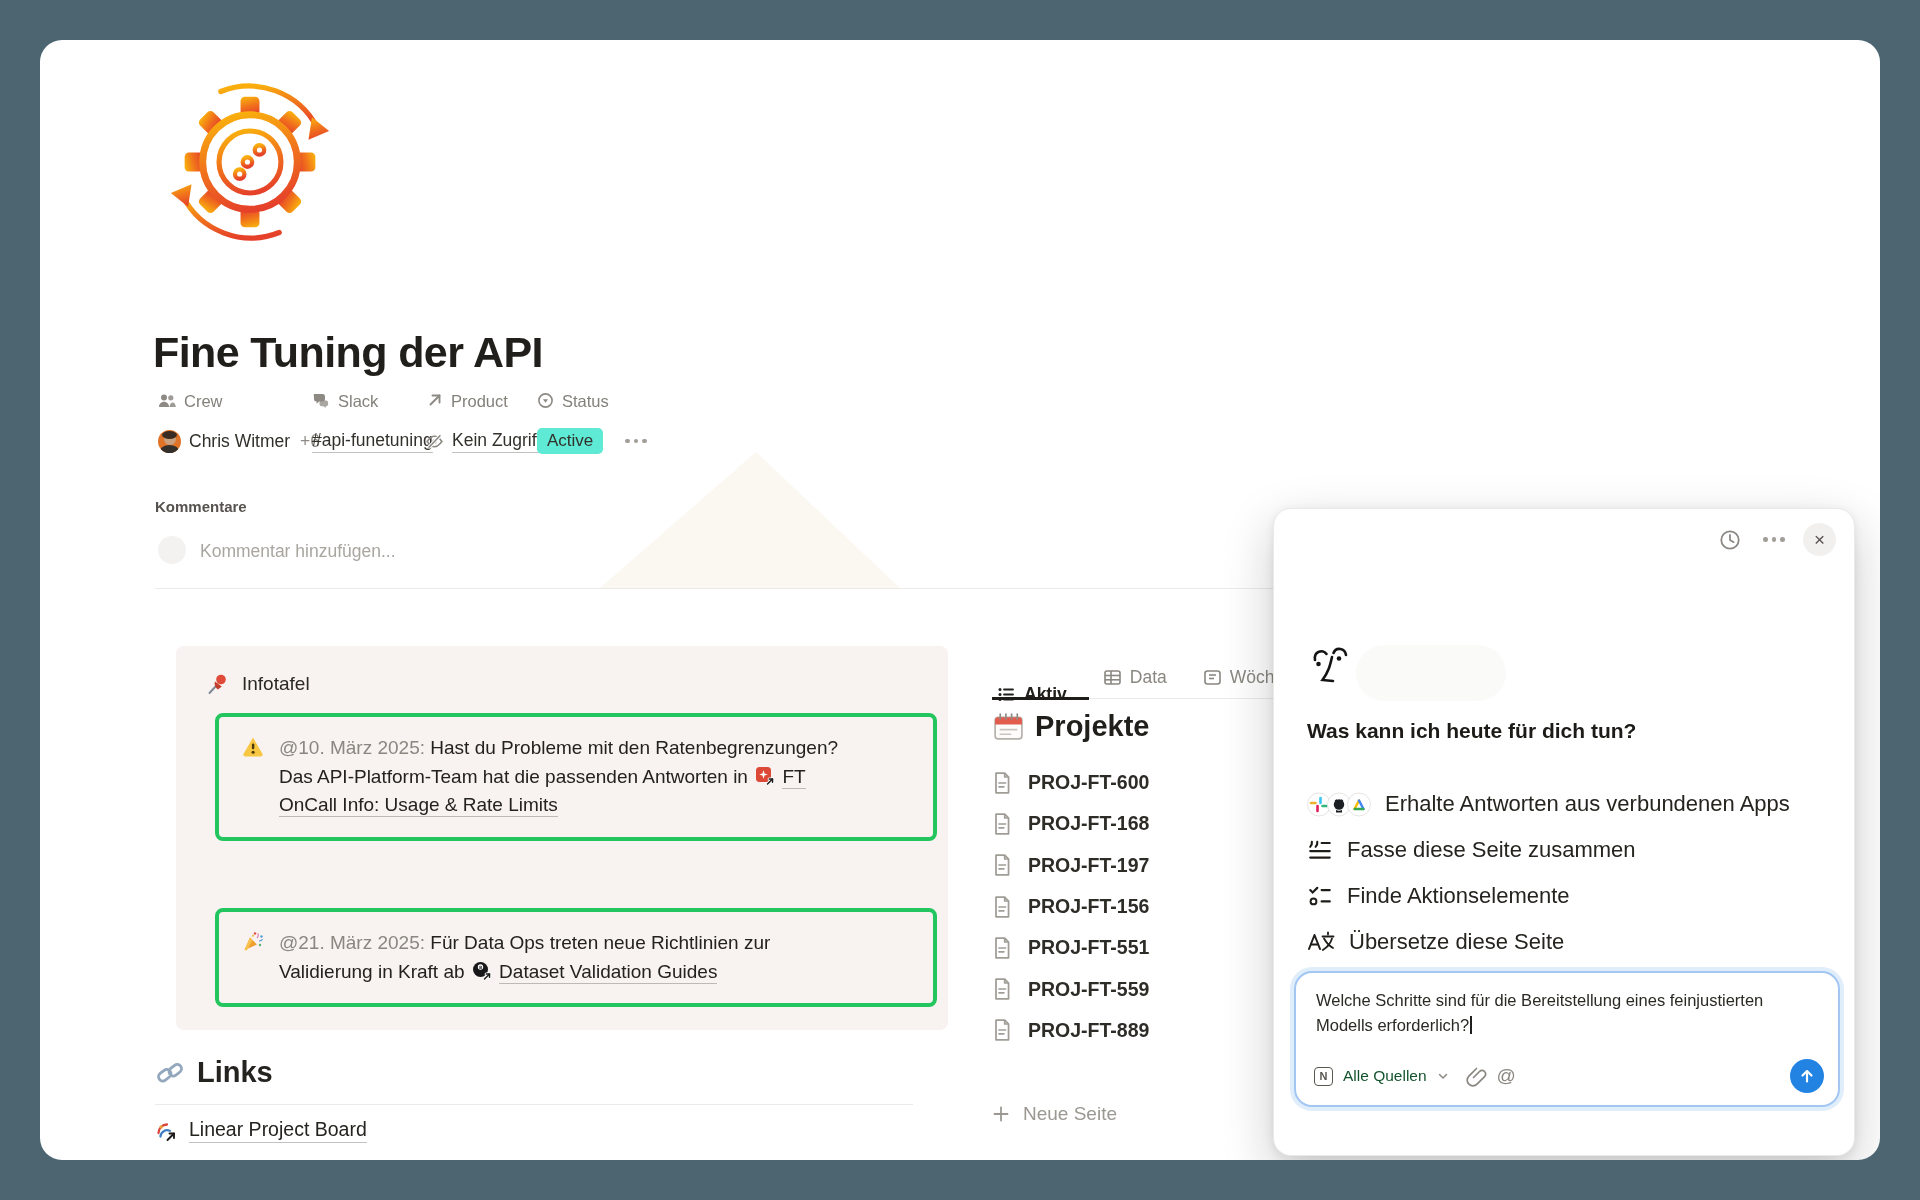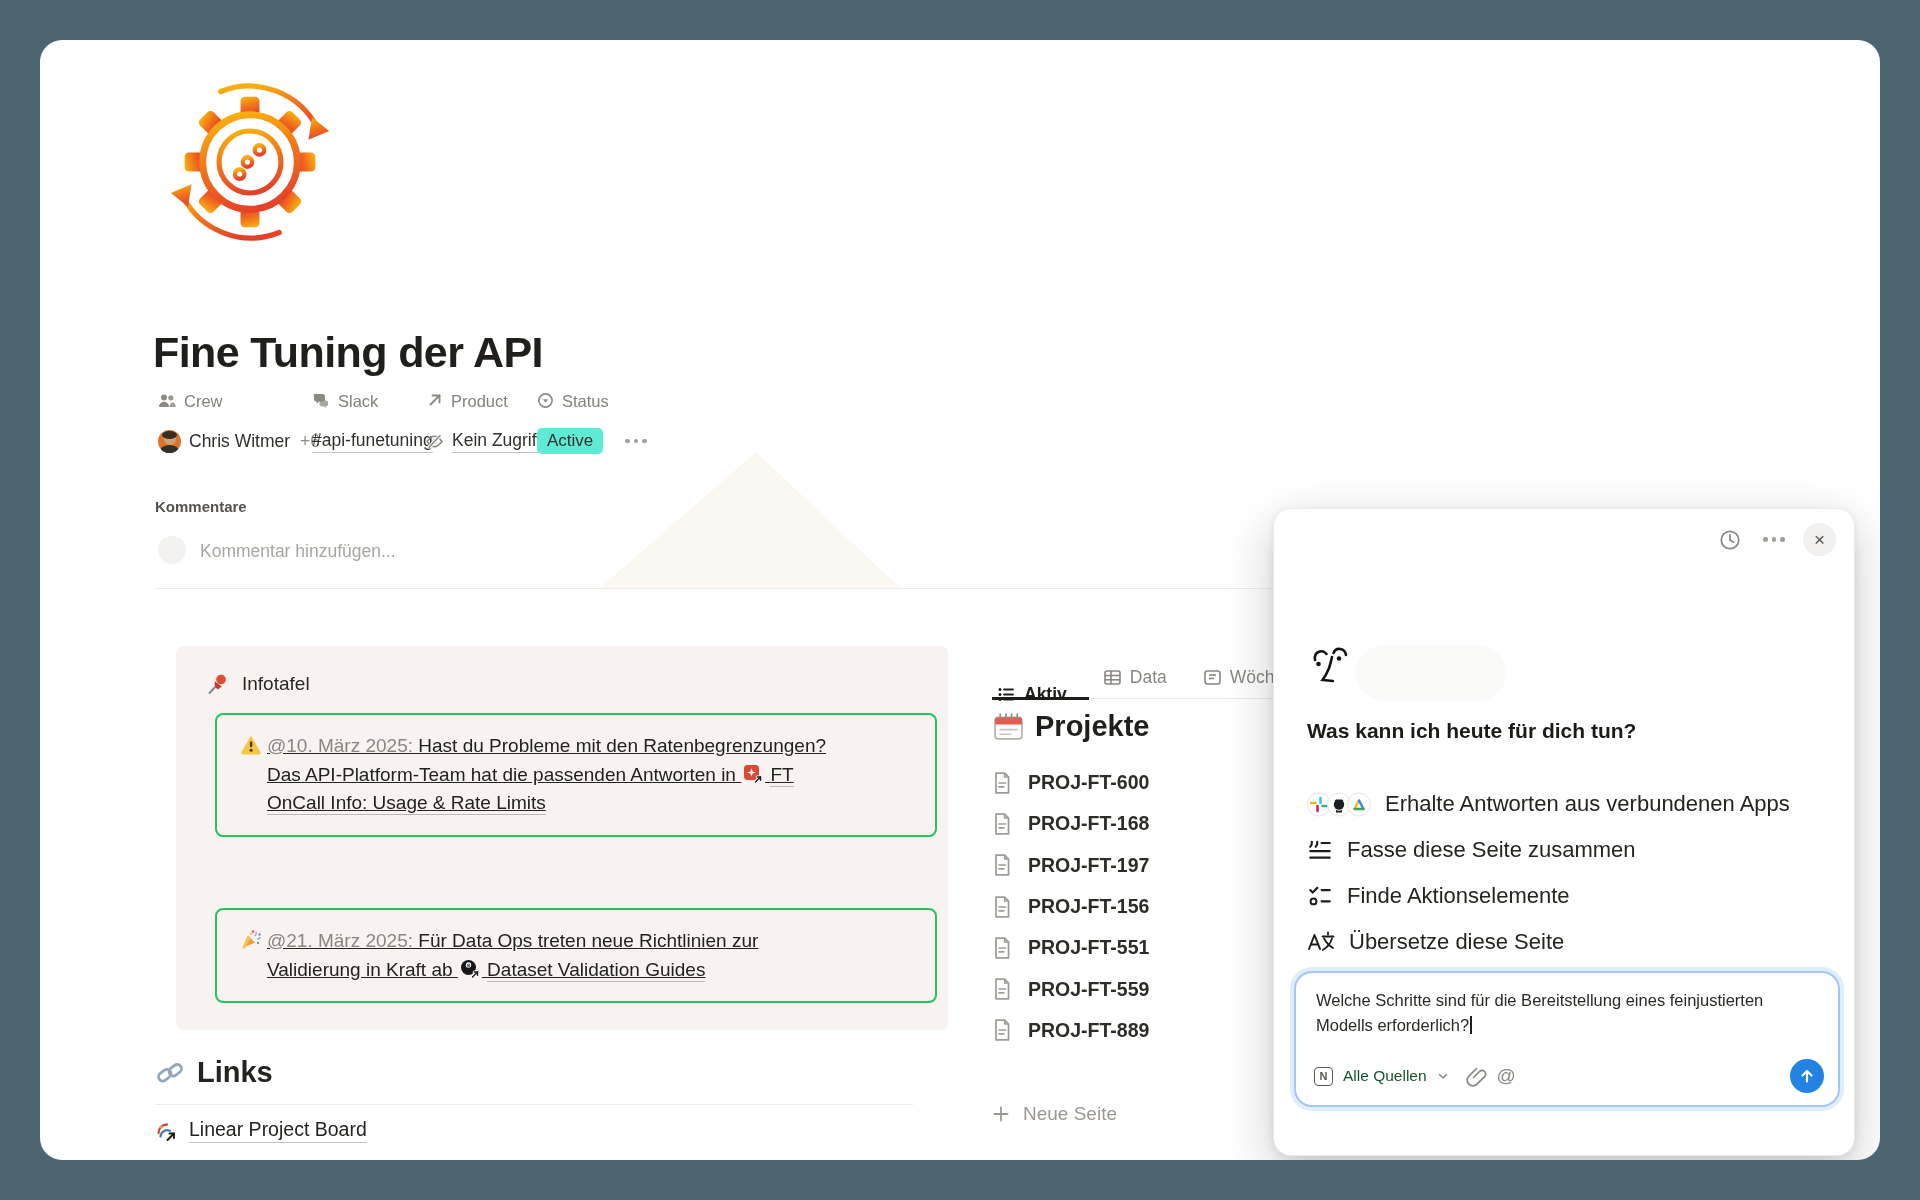--- a/index.html
+++ b/index.html
@@ -35,22 +35,22 @@
   .comment-ghost { position:absolute; left:118px; top:496px; width:28px; height:28px; border-radius:50%; background:#f3f2f0; }
   .comment-placeholder { position:absolute; left:160px; top:501px; font-size:17.5px; color:#a9a6a0; }
   .divider { position:absolute; height:1px; background:#ebeae7; }
   .wm-triangle { position:absolute; left:560px; top:412px; width:300px; height:136px; background:#faf4ec;
                  clip-path:polygon(52% 0, 0 100%, 100% 100%); opacity:.75; }
 
   
   .callout { position:absolute; left:136px; top:606px; width:772px; height:384px; background:#f8f2f1; border-radius:8px; }
   .callout-title { position:absolute; left:30px; top:26px; display:flex; align-items:center; gap:12px;
                    font-size:19px; color:#2b2925; }
-  .notice { position:absolute; left:39px; width:722px; border:2px solid #22c55e; border-radius:8px;
-            padding:17px 22px; display:flex; gap:4px;text-decoration:underline; }
+  .notice { position:absolute; left:39px; width:722px; border:4px solid #22c55e; border-radius:8px;
+            padding:17px 22px; display:flex; gap:14px; }
   .notice-1 { top:67px; }
   .notice-2 { top:262px; }
   .notice p { font-size:19px; line-height:1.5; color:#24221d; max-width:560px; }
   .notice .date { color:#8a8781; }
   .inline-icon { display:inline-block; vertical-align:-3px; position:relative; margin:0 2px; }
 
   
   .links-head { position:absolute; left:115px; top:1016px; display:flex; align-items:center; gap:12px;
                 font-size:29px; font-weight:700; color:#25231f; }
   .links-divider { left:115px; top:1064px; width:758px; }

